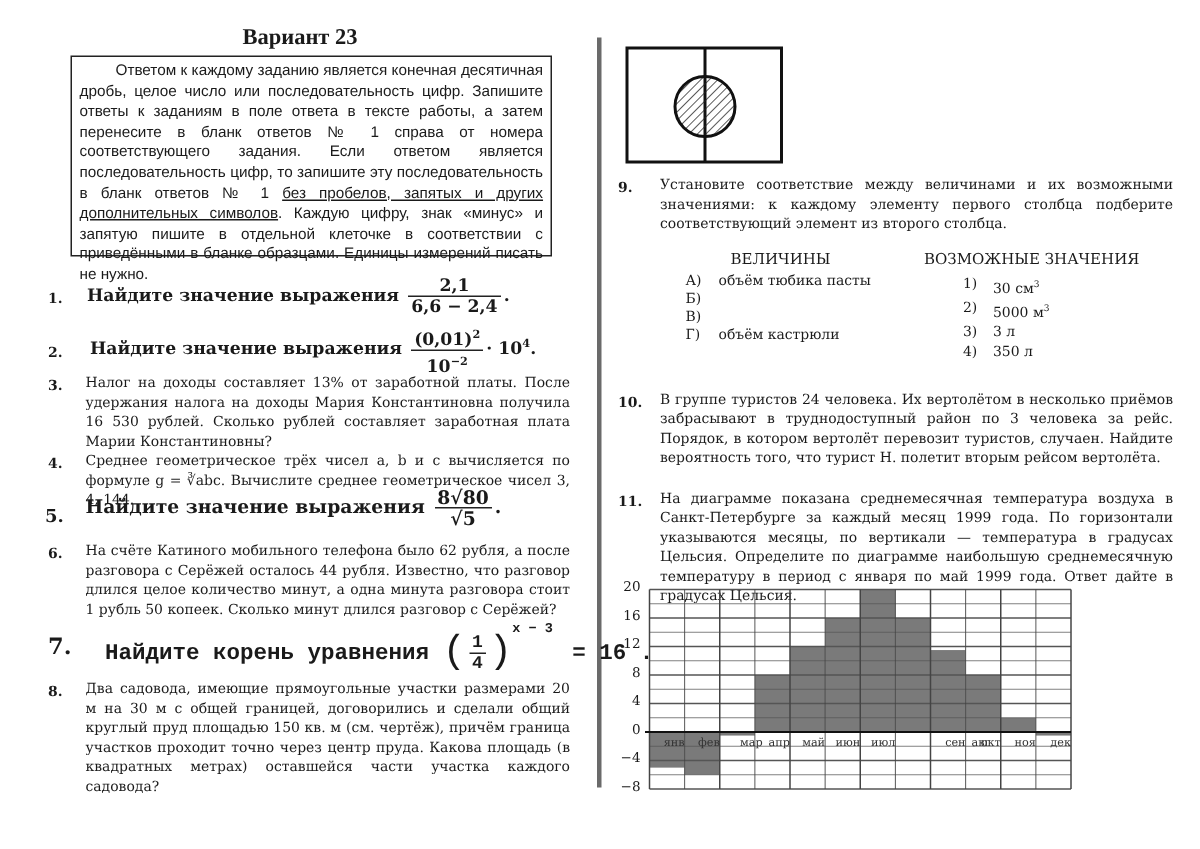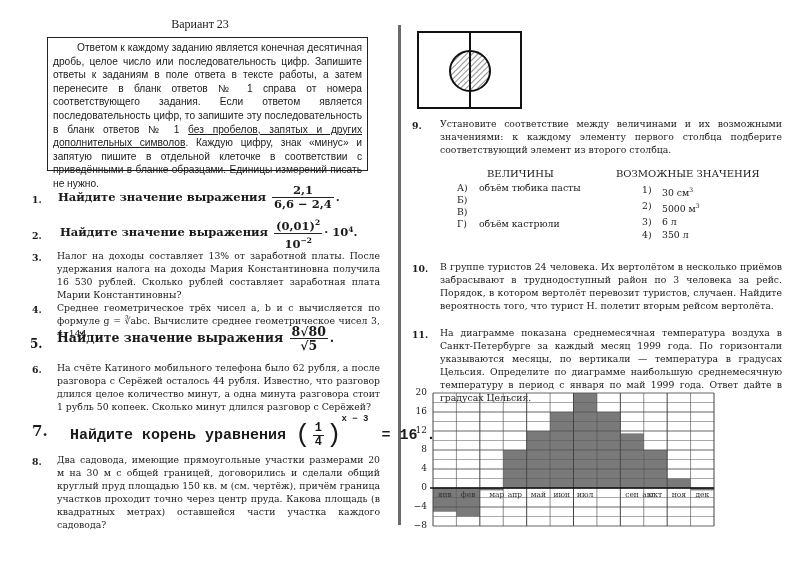--- a/index.html
+++ b/index.html
@@ -1,35 +1,35 @@
 <!DOCTYPE html>
 <html><head>
 <meta charset="utf-8">
 <style>
   html,body{margin:0;padding:0;background:#ffffff;}
   body{width:800px;height:566px;position:relative;overflow:hidden;font-family:"DejaVu Serif",serif;color:#1a1a1a;}
   .abs{position:absolute;}
-  .title{left:0;width:400px;top:17px;text-align:center;font-family:"Liberation Serif",serif;font-weight:normal;font-size:12px;}
+  .title{left:0;width:400px;top:17px;text-align:center;font-family:"Liberation Serif",serif;font-weight:bold;font-size:15px;}
   .instr{left:47px;top:37px;width:309px;height:126px;border:1.5px solid #222;padding:3px 5px;font-family:"Liberation Sans",sans-serif;font-size:10.2px;line-height:13.6px;text-align:justify;}
   .instr .ind{display:inline-block;width:24px;}
   .instr u{text-decoration:underline;}
   .divider{left:398px;top:25px;width:3px;height:500px;background:#6a6a6a;}
   .task{font-family:"DejaVu Serif",serif;font-size:9.3px;line-height:13px;}
   .num{position:absolute;font-weight:bold;}
   .txt{position:absolute;text-align:justify;}
   .big{font-size:12px;font-weight:bold;}
   .big2{font-size:15px;font-weight:bold;}
   .frac{display:inline-block;vertical-align:middle;text-align:center;margin:0 2px;}
   .frac .n{display:block;border-bottom:1px solid #222;padding:0 2px;}
   .frac .d{display:block;padding:0 2px;}
   sup{font-size:0.65em;}
   .col-h{font-size:10px;}
   .chart-wrap{left:405px;top:386px;width:320px;height:150px;}
   .ylab{position:absolute;font-size:9px;text-align:right;width:22px;}
-  .mlab{position:absolute;font-size:7.5px;text-align:center;color:#333;}
+  .mlab{position:absolute;font-size:7.5px;text-align:right;color:#333;}
 </style>
 </head>
 <body>
 
 <div class="abs title">Вариант 23</div>
 
 <div class="abs instr">
   <span class="ind"></span><span>Ответом к каждому заданию является конечная десятичная дробь, целое число или последовательность цифр. Запишите ответы к заданиям в поле ответа в тексте работы, а затем перенесите в бланк ответов № 1 справа от номера соответствующего задания. Если ответом является последовательность цифр, то запишите эту последовательность в бланк ответов № 1 </span><u>без пробелов, запятых и других дополнительных символов</u><span>. Каждую цифру, знак «минус» и запятую пишите в отдельной клеточке в соответствии с приведёнными в бланке образцами. Единицы измерений писать не нужно.</span>
 </div>
 
@@ -129,21 +129,21 @@
     <div style="display:flex;line-height:13px;">
         <span style="width:20px;">1)</span>
         <span><span>30 см</span><sup>3</sup></span>
       </div>
     <div style="display:flex;line-height:13px;">
         <span style="width:20px;">2)</span>
         <span><span>5000 м</span><sup>3</sup></span>
       </div>
     <div style="display:flex;line-height:13px;">
         <span style="width:20px;">3)</span>
-        <span>6 л</span>
+        <span>3 л</span>
       </div>
     <div style="display:flex;line-height:13px;">
         <span style="width:20px;">4)</span>
         <span>350 л</span>
       </div>
   </div>
 </div>
 
 <div class="task">
   <span class="num" style="left:412px;top:262px;">10.</span>

